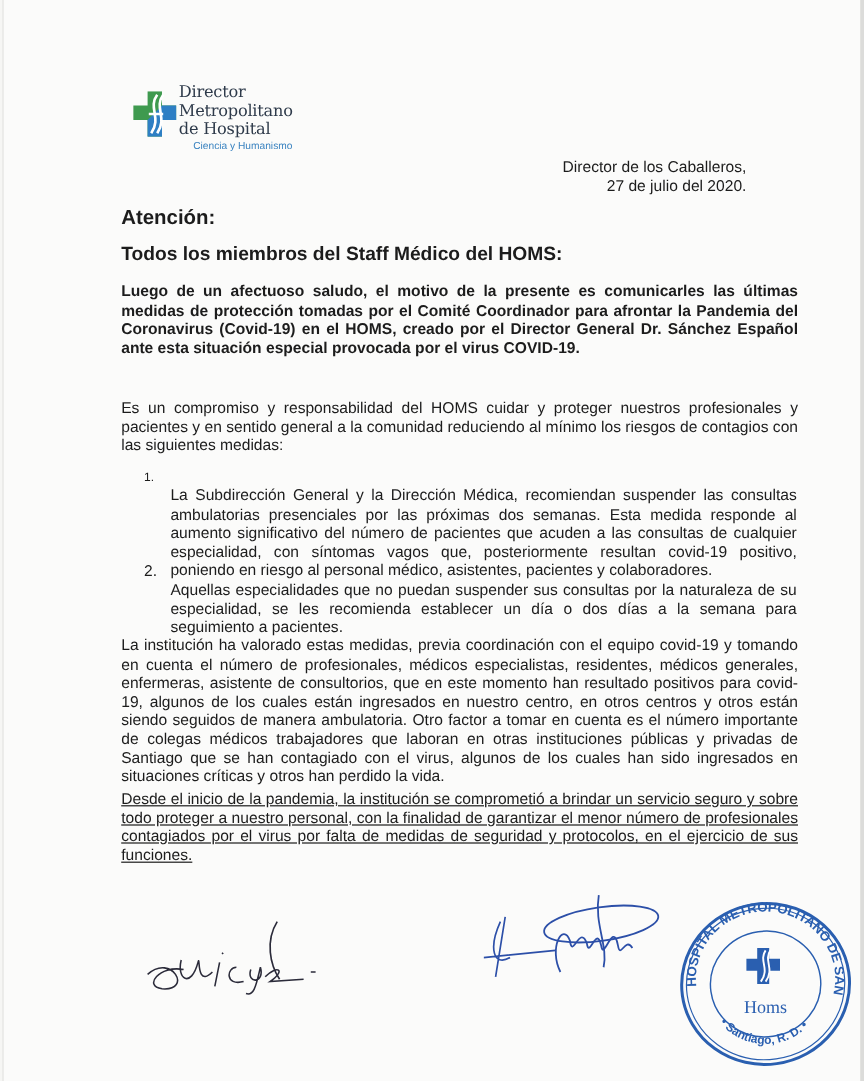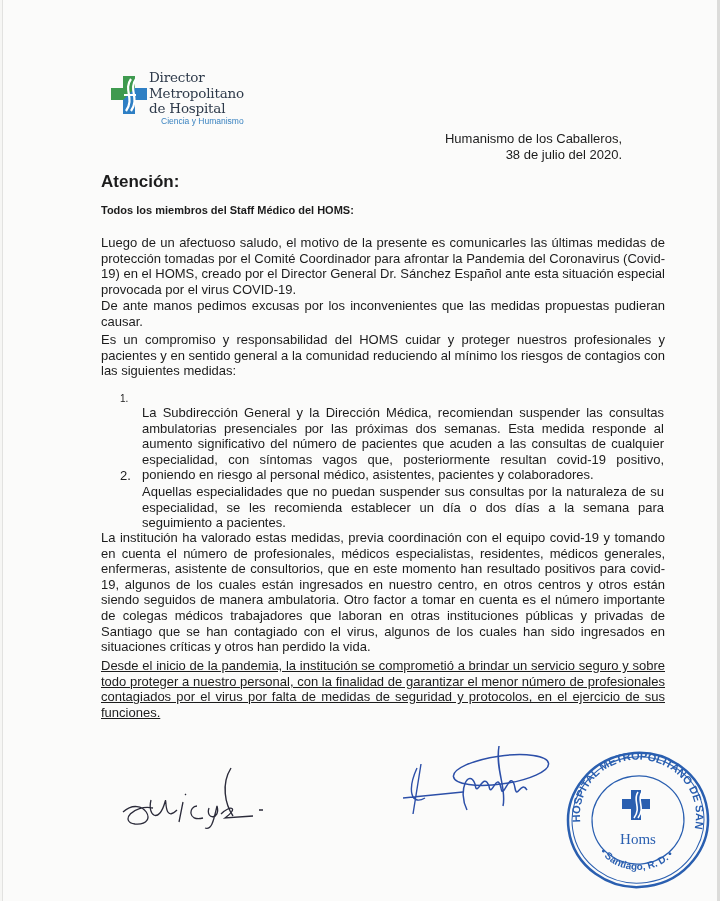--- a/index.html
+++ b/index.html
@@ -31,27 +31,27 @@
     .place-date {
       position: absolute; right: 95px; top: 131px;
       text-align: right; font-size: 13px; line-height: 16px;
     }
     .attention {
       position: absolute; left: 98px; top: 172px;
       font-size: 17px; font-weight: bold;
     }
     .recipients {
       position: absolute; left: 98px; top: 204px;
-      font-size: 11px; font-weight: bold;
+      font-size: 16px; font-weight: bold;
     }
     .body-text {
       position: absolute; left: 98px; width: 564px;
       font-size: 13px; line-height: 15.6px; text-align: justify;
     }
-    .p1 { top: 235px; }
+    .p1 { top: 235px; font-weight: bold; }
     .p2 { top: 298px; }
     .p3 { top: 332px; }
     .list-item { position: absolute; left: 117px; width: 544px; font-size: 13px; line-height: 15.6px; }
     .list-num { position: absolute; left: 0; top: 0; }
     .list-text { margin-left: 22px; text-align: justify; margin-top: 16px; }
     .li1 { top: 389px; }
     .li1 .list-num { font-size: 10px; top: 2px; }
     .li2 { top: 468px; }
     .p4 { top: 530px; }
     .p5 { top: 658px; text-decoration: underline; }
@@ -77,29 +77,28 @@
     </svg>
     <div class="logo-name">
       <div>Director</div>
       <div>Metropolitano</div>
       <div>de Hospital</div>
     </div>
     <div class="logo-tag">Ciencia y Humanismo</div>
   </div>
 
   <div class="place-date">
-    <div>Humanismo de los Caballeros,</div>
-    <div>38 de julio del 2020.</div>
+    <div>Director de los Caballeros,</div>
+    <div>27 de julio del 2020.</div>
   </div>
 
   <div class="attention">Atención:</div>
   <div class="recipients">Todos los miembros del Staff Médico del HOMS:</div>
 
   <div class="body-text p1">Luego de un afectuoso saludo, el motivo de la presente es comunicarles las últimas medidas de protección tomadas por el Comité Coordinador para afrontar la Pandemia del Coronavirus (Covid-19) en el HOMS, creado por el Director General Dr. Sánchez Español ante esta situación especial provocada por el virus COVID-19.</div>
-  <div class="body-text p2">De ante manos pedimos excusas por los inconvenientes que las medidas propuestas pudieran causar.</div>
   <div class="body-text p3">Es un compromiso y responsabilidad del HOMS cuidar y proteger nuestros profesionales y pacientes y en sentido general a la comunidad reduciendo al mínimo los riesgos de contagios con las siguientes medidas:</div>
 
   <div class="list-item li1">
     <span class="list-num">1.</span>
     <div class="list-text">La Subdirección General y la Dirección Médica, recomiendan suspender las consultas ambulatorias presenciales por las próximas dos semanas. Esta medida responde al aumento significativo del número de pacientes que acuden a las consultas de cualquier especialidad, con síntomas vagos que, posteriormente resultan covid-19 positivo, poniendo en riesgo al personal médico, asistentes, pacientes y colaboradores.</div>
   </div>
   <div class="list-item li2">
     <span class="list-num">2.</span>
     <div class="list-text">Aquellas especialidades que no puedan suspender sus consultas por la naturaleza de su especialidad, se les recomienda establecer un día o dos días a la semana para seguimiento a pacientes.</div>
   </div>

